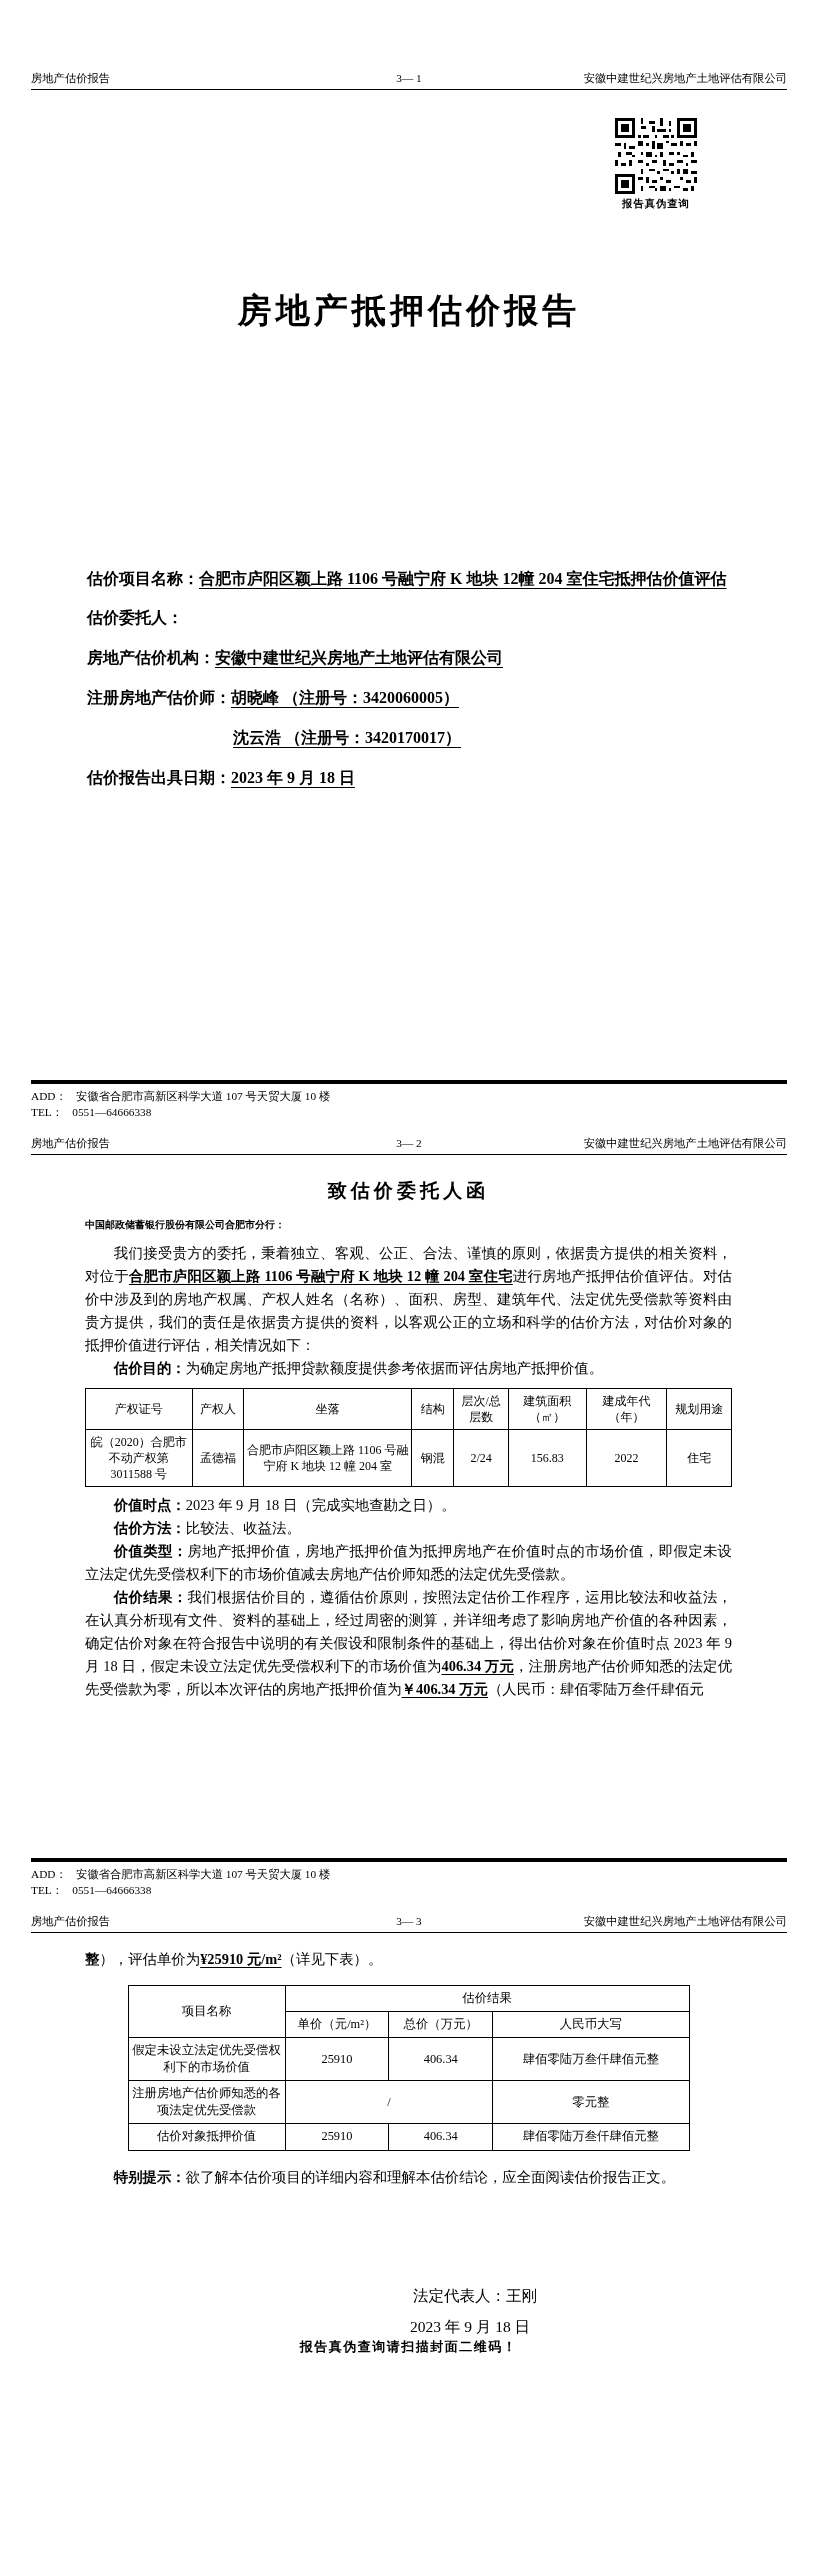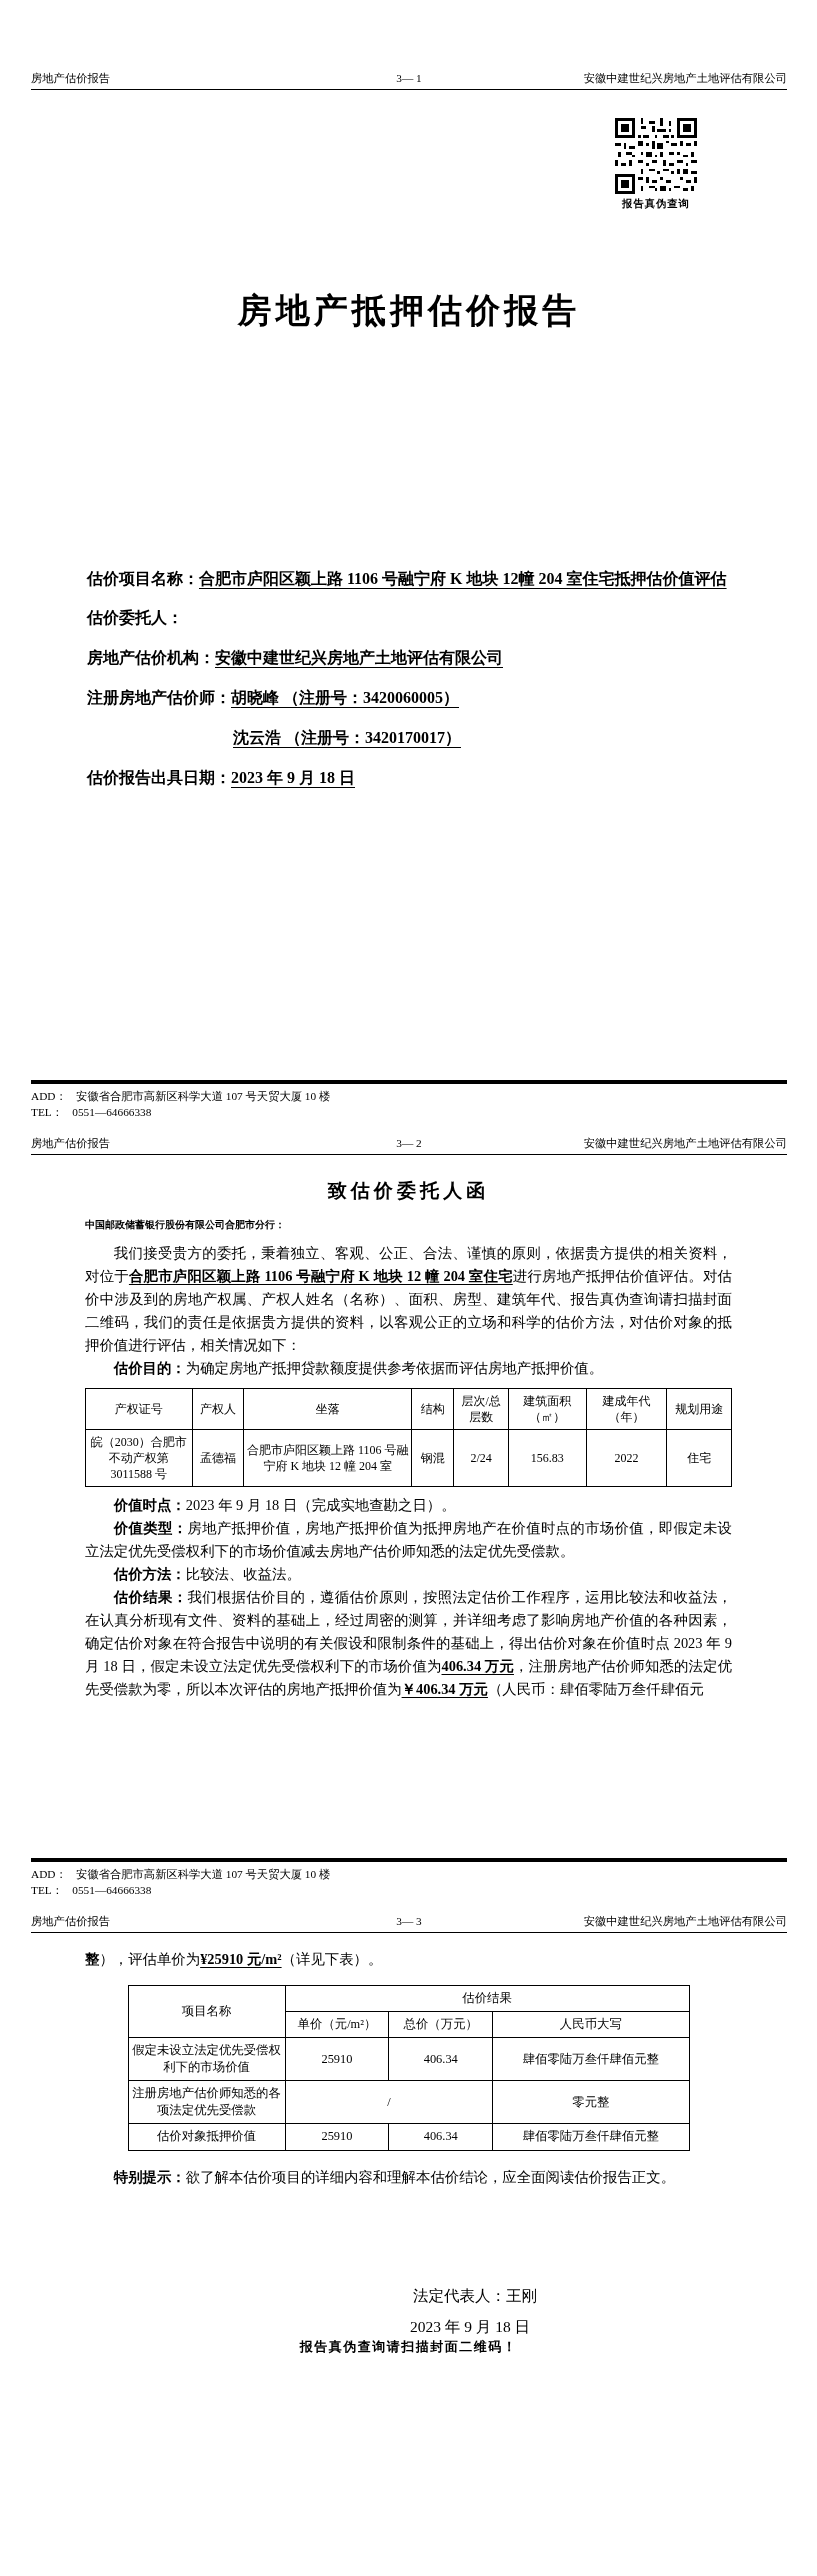--- a/index.html
+++ b/index.html
@@ -254,21 +254,21 @@
     <span class="hdr-left">房地产估价报告</span>
     <span class="hdr-center">3— 2</span>
     <span class="hdr-right">安徽中建世纪兴房地产土地评估有限公司</span>
   </div>
 
   <div class="content">
     <h2 class="letter-title">致估价委托人函</h2>
     <div class="salutation">中国邮政储蓄银行股份有限公司合肥市分行：</div>
 
     <div class="paras">
-      <p class="para"><span>我们接受贵方的委托，秉着独立、客观、公正、合法、谨慎的原则，依据贵方提供的相关资料，对位于</span><span class="addr">合肥市庐阳区颖上路 1106 号融宁府 K 地块 12 幢 204 室住宅</span><span>进行房地产抵押估价值评估。对估价中涉及到的房地产权属、产权人姓名（名称）、面积、房型、建筑年代、报告真伪查询请扫描封面二维码，我们的责任是依据贵方提供的资料，以客观公正的立场和科学的估价方法，对估价对象的抵押价值进行评估，相关情况如下：</span></p>
+      <p class="para"><span>我们接受贵方的委托，秉着独立、客观、公正、合法、谨慎的原则，依据贵方提供的相关资料，对位于</span><span class="addr">合肥市庐阳区颖上路 1106 号融宁府 K 地块 12 幢 204 室住宅</span><span>进行房地产抵押估价值评估。对估价中涉及到的房地产权属、产权人姓名（名称）、面积、房型、建筑年代、法定优先受偿款等资料由贵方提供，我们的责任是依据贵方提供的资料，以客观公正的立场和科学的估价方法，对估价对象的抵押价值进行评估，相关情况如下：</span></p>
 
       <p class="para"><span class="lead">估价目的：</span><span>为确定房地产抵押贷款额度提供参考依据而评估房地产抵押价值。</span></p>
 
     </div>
 
     <table class="prop-table">
       <colgroup>
         <col style="width:16.5%">
           <col style="width:8%">
           <col style="width:26%">
@@ -283,38 +283,38 @@
         <th>产权证号</th>
         <th>产权人</th>
         <th>坐落</th>
         <th>结构</th>
         <th>层次/总层数</th>
         <th>建筑面积（㎡）</th>
         <th>建成年代（年）</th>
         <th>规划用途</th>
       </tr>
       <tr>
-        <td>皖（2030）合肥市不动产权第3011588 号</td>
+        <td>皖（2020）合肥市不动产权第3011588 号</td>
         <td>孟德福</td>
         <td>合肥市庐阳区颖上路 1106 号融宁府 K 地块 12 幢 204 室</td>
         <td>钢混</td>
         <td>2/24</td>
         <td>156.83</td>
         <td>2022</td>
         <td>住宅</td>
       </tr>
     </tbody>
       </table>
 
     <div class="paras">
       <p class="para"><span class="lead">价值时点：</span><span>2023 年 9 月 18 日（完成实地查勘之日）。</span></p>
 
+      <p class="para"><span class="lead">估价方法：</span><span>比较法、收益法。</span></p>
+
       <p class="para"><span class="lead">价值类型：</span><span>房地产抵押价值，房地产抵押价值为抵押房地产在价值时点的市场价值，即假定未设立法定优先受偿权利下的市场价值减去房地产估价师知悉的法定优先受偿款。</span></p>
-
-      <p class="para"><span class="lead">估价方法：</span><span>比较法、收益法。</span></p>
 
       <p class="para"><span class="lead">估价结果：</span><span>我们根据估价目的，遵循估价原则，按照法定估价工作程序，运用比较法和收益法，在认真分析现有文件、资料的基础上，经过周密的测算，并详细考虑了影响房地产价值的各种因素，确定估价对象在符合报告中说明的有关假设和限制条件的基础上，得出估价对象在价值时点 2023 年 9 月 18 日，假定未设立法定优先受偿权利下的市场价值为</span><span class="amt">406.34 万元</span><span>，注册房地产估价师知悉的法定优先受偿款为零，所以本次评估的房地产抵押价值为</span><span class="amt">￥406.34 万元</span><span>（人民币：肆佰零陆万叁仟肆佰元</span></p>
     </div>
   </div>
 
   <div class="page-footer">
     <div><span>ADD：</span><span class="sep"></span><span>安徽省合肥市高新区科学大道 107 号天贸大厦 10 楼</span></div>
     <div><span>TEL：</span><span class="sep"></span><span>0551—64666338</span></div>
   </div>
 </div>

